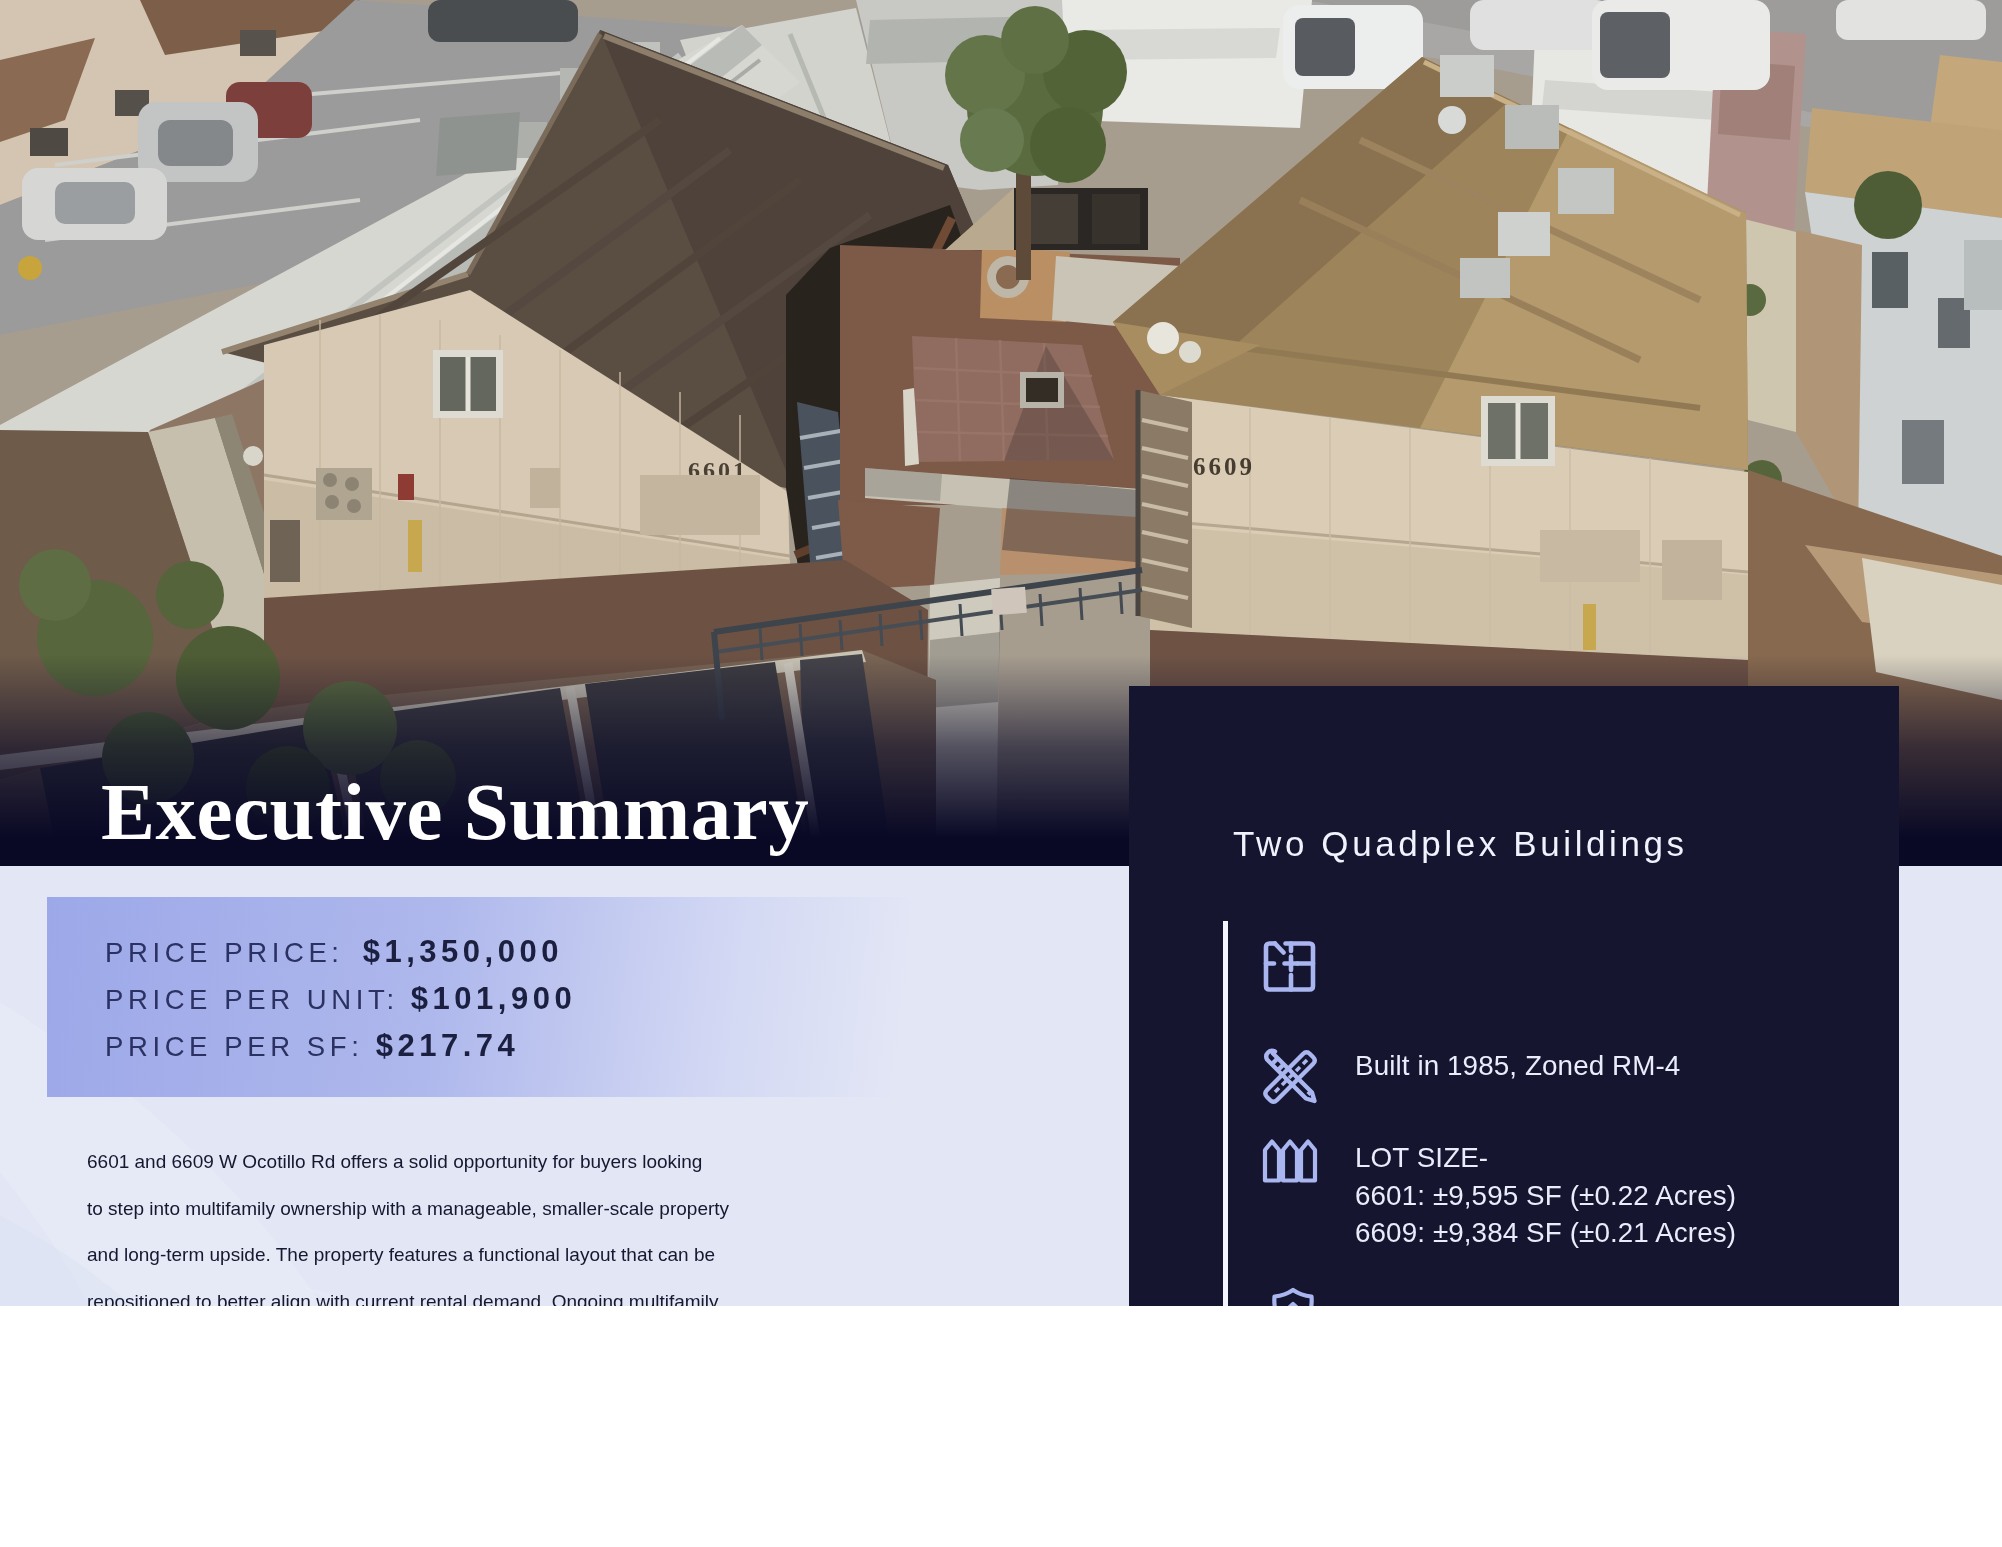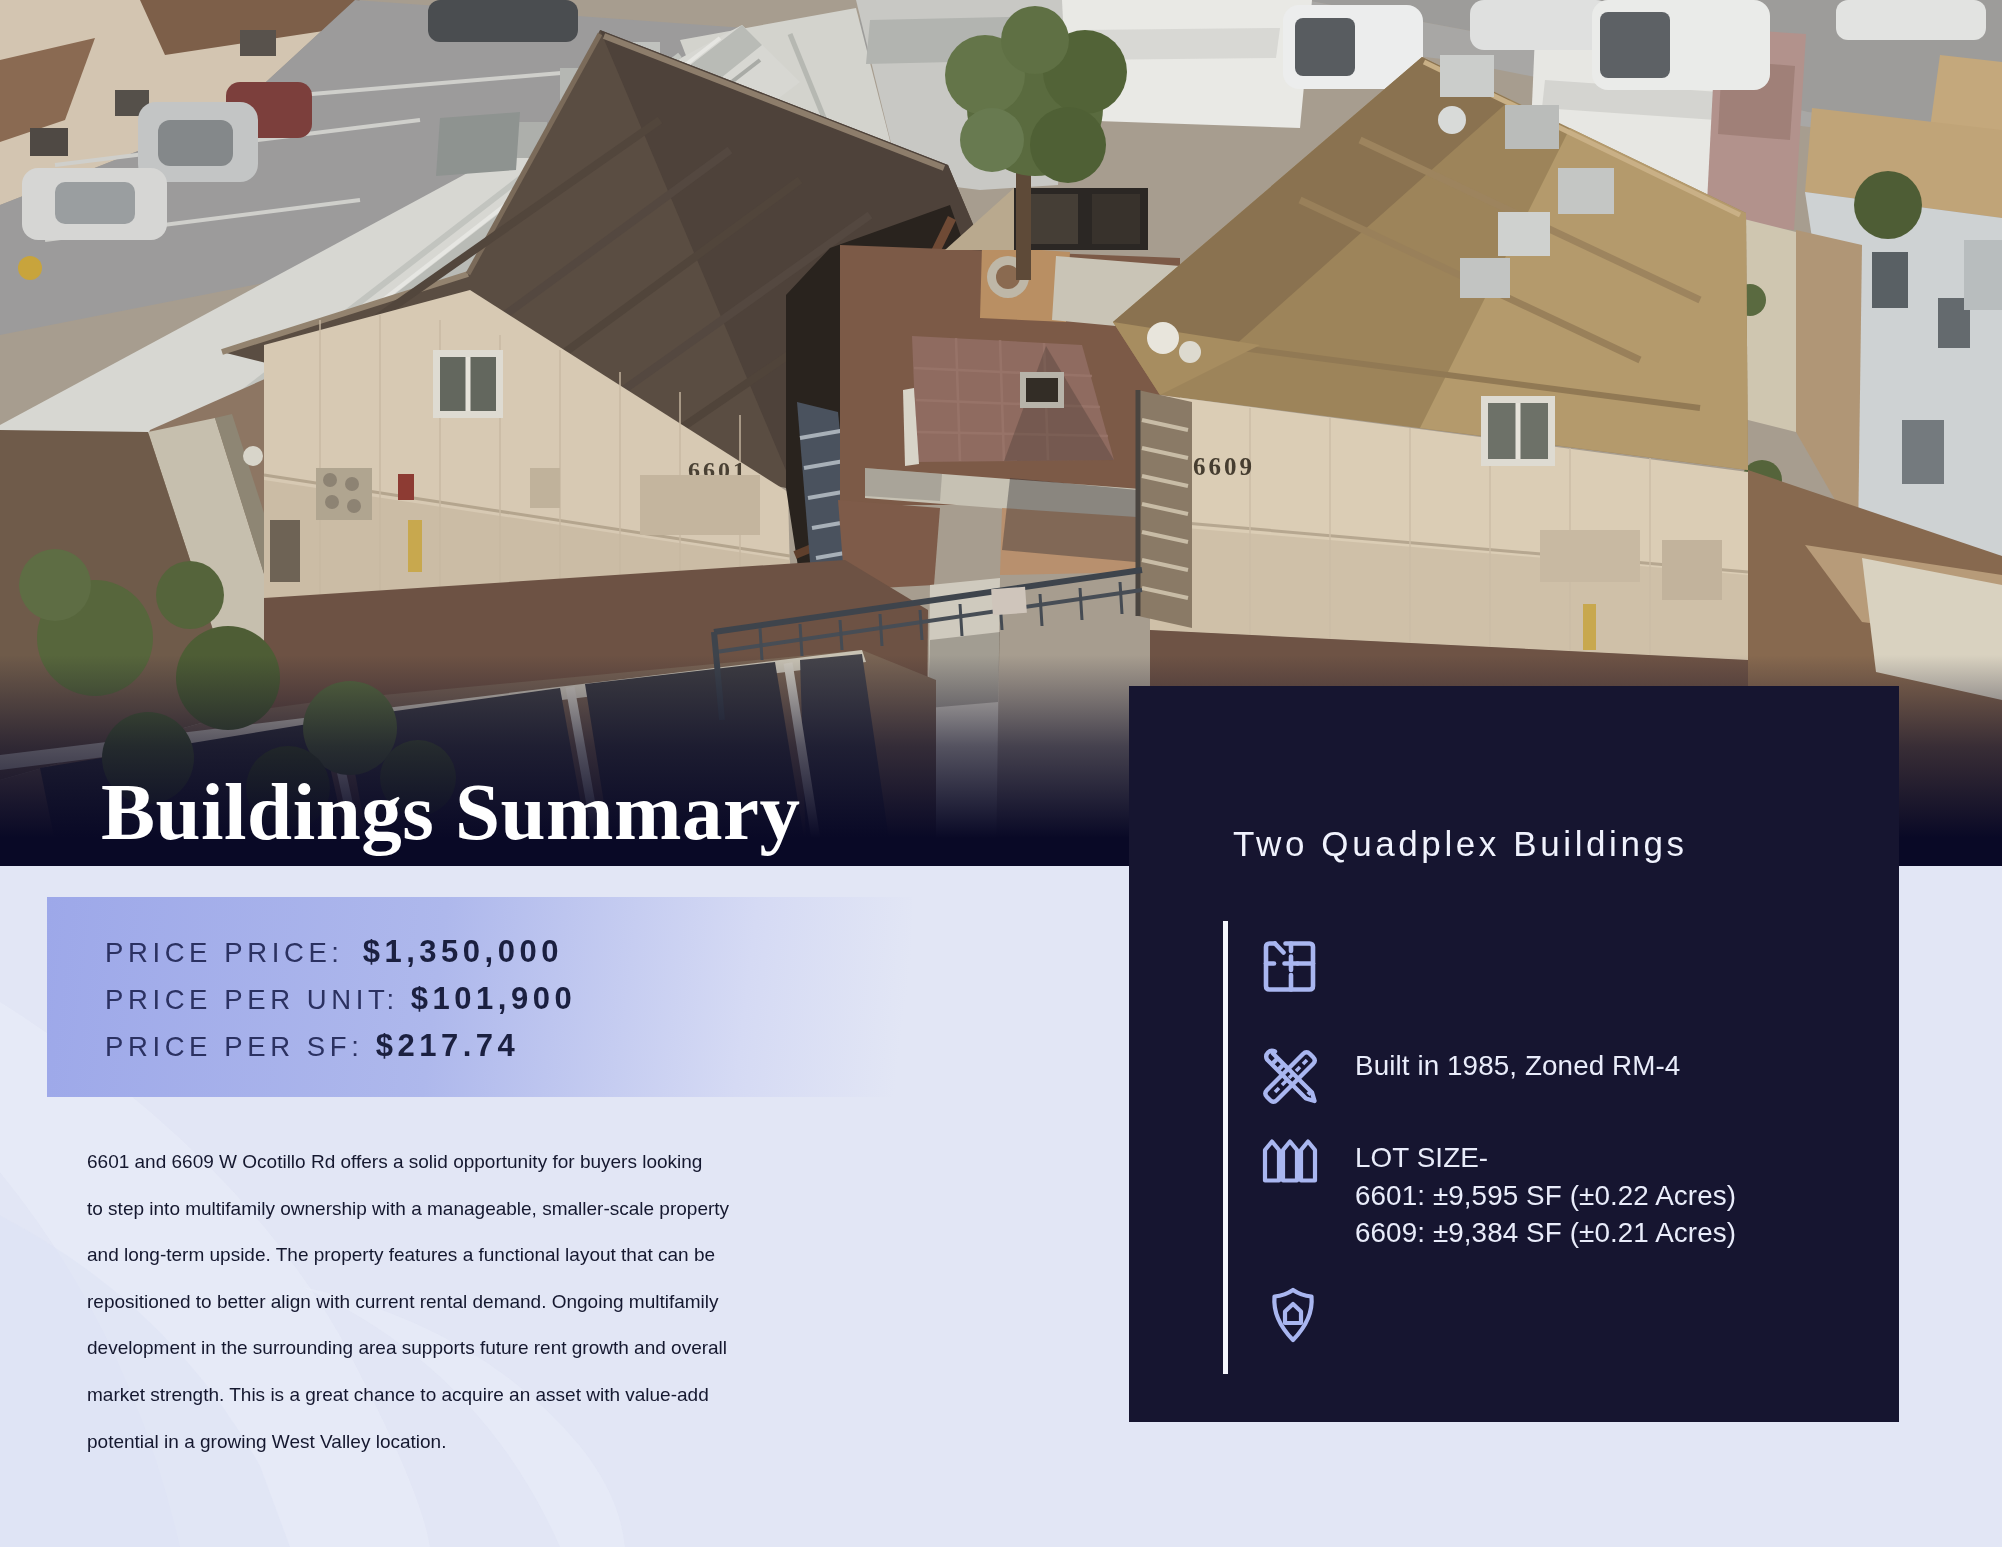--- a/index.html
+++ b/index.html
@@ -1,16 +1,16 @@
 <!DOCTYPE html>
 <html><head>
 <meta charset="utf-8">
 <style>
   html,body{margin:0;padding:0;}
-  .page{position:relative;width:2002px;height:1547px;overflow:hidden;
+  .page{position:relative;width:2002px;height:1306px;overflow:hidden;
         background:#e2e6f5;font-family:"Liberation Sans",sans-serif;}
   .abs{position:absolute;}
   #photo{position:absolute;left:0;top:0;}
   .title{position:absolute;left:101px;top:767px;color:#ffffff;
          font-family:"Liberation Serif",serif;font-weight:700;
          font-size:81px;line-height:90px;letter-spacing:0.5px;white-space:nowrap;}
   .salebox{position:absolute;left:47px;top:897px;width:865px;height:200px;
            background:linear-gradient(97deg,#9da8e9 0%,#aeb8ec 45%,#d5daf4 80%,#e2e6f5 98%);}
   .bl{position:absolute;left:105px;white-space:nowrap;line-height:47px;height:47px;}
   .bl .lab{font-size:27.5px;letter-spacing:4.6px;color:#2b3161;}
@@ -310,21 +310,21 @@
     <rect x="0" y="610" width="2002" height="256" fill="url(#fade)"></rect>
     <rect x="1129" y="686" width="770" height="180" fill="#161530" opacity="0.85"></rect>
   </svg>
 
   <svg class="abs" style="left:0;top:866px;" width="1100" height="681" viewBox="0 0 1100 681">
     <path d="M -60 100 Q 220 260 340 470 Q 420 620 430 681 L 180 681 Q 120 420 -60 240 Z" fill="#eaedf9" opacity="0.6"></path>
     <path d="M -40 330 Q 160 420 260 600 L 290 681 L 0 681 Z" fill="#dde2f4" opacity="0.55"></path>
     <path d="M 560 681 Q 480 500 300 420 Q 480 460 580 580 Q 620 630 625 681 Z" fill="#eaedf9" opacity="0.5"></path>
   </svg>
 
-  <div class="title">Buildings Summary</div>
+  <div class="title">Executive Summary</div>
 
   <div class="salebox"></div>
   <div class="bl" style="top:928px;"><span class="lab">PRICE PRICE:  </span><span class="val">$1,350,000</span></div>
   <div class="bl" style="top:975px;"><span class="lab">PRICE PER UNIT: </span><span class="val">$101,900</span></div>
   <div class="bl" style="top:1022px;"><span class="lab">PRICE PER SF: </span><span class="val">$217.74</span></div>
 
   <div class="para">6601 and 6609 W Ocotillo Rd offers a solid opportunity for buyers looking<br>
 to step into multifamily ownership with a manageable, smaller-scale property<br>
 and long-term upside. The property features a functional layout that can be<br>
 repositioned to better align with current rental demand. Ongoing multifamily<br>

